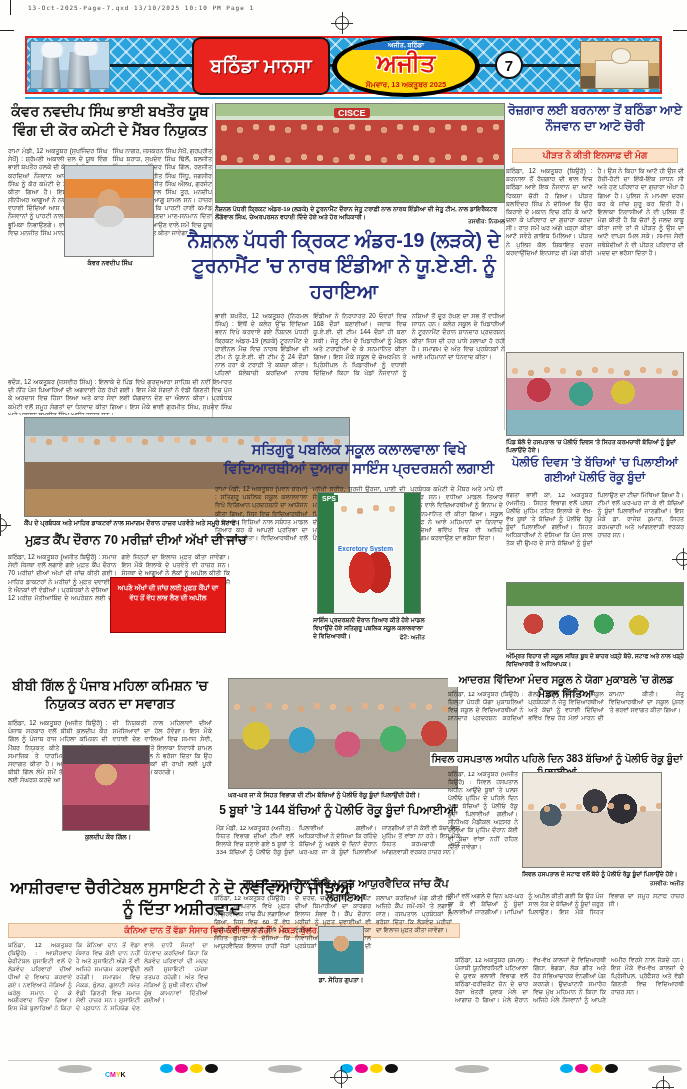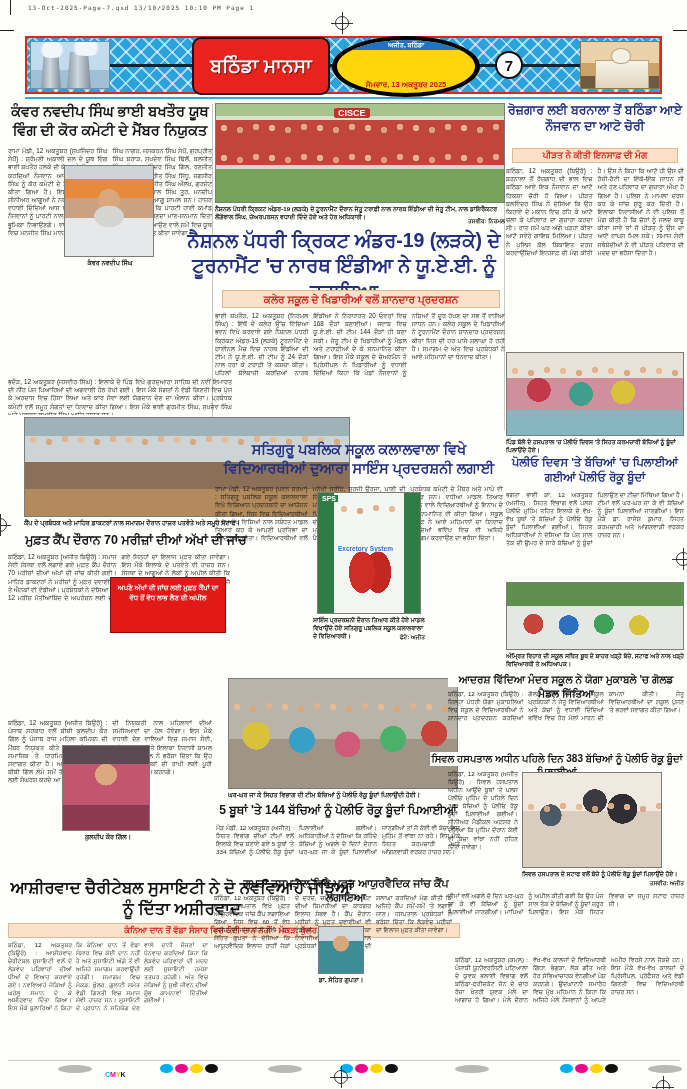--- a/index.html
+++ b/index.html
@@ -129,20 +129,21 @@
       <div class="tower" style="left:36px;top:10px;width:24px;height:38px;"></div>
       <div class="smoke" style="left:6px;top:0px;width:30px;height:16px;"></div>
       <div class="smoke" style="left:38px;top:-2px;width:34px;height:16px;"></div>
     </div>
     <div id="mh-redbox" class="abs" style="left:165px;top:-1px;width:138px;height:58px;">
       <span>ਬਠਿੰਡਾ ਮਾਨਸਾ</span>
     </div>
     <div id="mh-oval" class="abs" style="left:305px;top:-2px;width:148px;height:61px;">
       <div id="mh-oval-in">
         <div id="mh-tag">ਅਜੀਤ, ਬਠਿੰਡਾ</div>
+        <div id="mh-name">ਅਜੀਤ</div>
         <div id="mh-date">ਸੋਮਵਾਰ, 13 ਅਕਤੂਬਰ 2025</div>
       </div>
     </div>
     <div id="page-circle" class="abs" style="left:468px;top:13px;width:28px;height:28px;">
       <span>7</span>
     </div>
     <div id="mh-right" class="abs" style="left:553px;top:3px;width:80px;height:48px;">
       <div class="shrine" style="left:14px;top:18px;width:52px;height:30px;"></div>
       <div class="dome" style="left:30px;top:6px;width:18px;height:14px;"></div>
     </div>
@@ -161,37 +162,37 @@
 
   <div id="ph-camp" class="abs ph" style="left:24px;top:417px;width:326px;height:100px;">
     <div class="faces" style="top:16px;"></div>
   </div>
   <div class="abs cap" style="left:24px;top:519px;width:326px;height:11px;">ਕੈਂਪ ਦੇ ਪ੍ਰਬੰਧਕ ਅਤੇ ਮਾਹਿਰ ਡਾਕਟਰਾਂ ਨਾਲ ਸਮਾਗਮ ਦੌਰਾਨ ਹਾਜ਼ਰ ਪਤਵੰਤੇ ਅਤੇ ਸਮੂਹ ਸਟਾਫ।</div>
 
   <div class="abs headline" style="left:8px;top:532px;width:256px;height:18px;font-size:12.5px;">ਮੁਫ਼ਤ ਕੈਂਪ ਦੌਰਾਨ 70 ਮਰੀਜ਼ਾਂ ਦੀਆਂ ਅੱਖਾਂ ਦੀ ਜਾਂਚ</div>
   <div class="abs body-txt c2" style="left:8px;top:553px;width:222px;height:122px;">ਬਠਿੰਡਾ, 12 ਅਕਤੂਬਰ (ਅਜੀਤ ਬਿਊਰੋ) : ਸਮਾਜ ਸੇਵੀ ਸੰਸਥਾ ਵਲੋਂ ਲਗਾਏ ਗਏ ਮੁਫ਼ਤ ਕੈਂਪ ਦੌਰਾਨ 70 ਮਰੀਜ਼ਾਂ ਦੀਆਂ ਅੱਖਾਂ ਦੀ ਜਾਂਚ ਕੀਤੀ ਗਈ। ਮਾਹਿਰ ਡਾਕਟਰਾਂ ਨੇ ਮਰੀਜ਼ਾਂ ਨੂੰ ਮੁਫ਼ਤ ਦਵਾਈਆਂ ਤੇ ਐਨਕਾਂ ਵੀ ਵੰਡੀਆਂ। ਪ੍ਰਬੰਧਕਾਂ ਨੇ ਦੱਸਿਆ ਕਿ 12 ਮਰੀਜ਼ ਮੋਤੀਆਬਿੰਦ ਦੇ ਅਪਰੇਸ਼ਨ ਲਈ ਚੁਣੇ ਗਏ ਜਿਨ੍ਹਾਂ ਦਾ ਇਲਾਜ ਮੁਫ਼ਤ ਕੀਤਾ ਜਾਵੇਗਾ। ਇਸ ਮੌਕੇ ਇਲਾਕੇ ਦੇ ਪਤਵੰਤੇ ਵੀ ਹਾਜ਼ਰ ਸਨ। ਸੰਸਥਾ ਦੇ ਆਗੂਆਂ ਨੇ ਲੋਕਾਂ ਨੂੰ ਅਪੀਲ ਕੀਤੀ ਕਿ ਉਹ ਅਜਿਹੇ ਕੈਂਪਾਂ ਦਾ ਵੱਧ ਤੋਂ ਵੱਧ ਲਾਭ ਲੈਣ ਤਾਂ ਜੋ ਸਮੇਂ ਸਿਰ ਬਿਮਾਰੀਆਂ ਦਾ ਪਤਾ ਲੱਗ ਸਕੇ।</div>
   <div class="abs pull-quote" style="left:110px;top:577px;width:116px;height:56px;">ਅਪਣੇ ਅੱਖਾਂ ਦੀ ਜਾਂਚ ਲਈ ਮੁਫ਼ਤ ਕੈਂਪਾਂ ਦਾ ਵੱਧ ਤੋਂ ਵੱਧ ਲਾਭ ਲੈਣ ਦੀ ਅਪੀਲ</div>
 
+  <div class="abs headline" style="left:8px;top:677px;width:204px;height:40px;font-size:13.5px;">ਬੀਬੀ ਗਿੱਲ ਨੂੰ ਪੰਜਾਬ ਮਹਿਲਾ ਕਮਿਸ਼ਨ 'ਚ ਨਿਯੁਕਤ ਕਰਨ ਦਾ ਸਵਾਗਤ</div>
   <div class="abs body-txt c2" style="left:8px;top:719px;width:204px;height:155px;">ਬਠਿੰਡਾ, 12 ਅਕਤੂਬਰ (ਅਜੀਤ ਬਿਊਰੋ) : ਪੰਜਾਬ ਸਰਕਾਰ ਵਲੋਂ ਬੀਬੀ ਕੁਲਦੀਪ ਕੌਰ ਗਿੱਲ ਨੂੰ ਪੰਜਾਬ ਰਾਜ ਮਹਿਲਾ ਕਮਿਸ਼ਨ ਦੀ ਮੈਂਬਰ ਨਿਯੁਕਤ ਕੀਤੇ ਜਾਣ 'ਤੇ ਵੱਖ-ਵੱਖ ਸਮਾਜਿਕ ਤੇ ਧਾਰਮਿਕ 'ਜਥੇਬੰਦੀਆਂ ਨੇ ਸਵਾਗਤ ਕੀਤਾ ਹੈ। ਆਗੂਆਂ ਨੇ ਕਿਹਾ ਕਿ ਬੀਬੀ ਗਿੱਲ ਲੰਮੇ ਸਮੇਂ ਤੋਂ ਮਹਿਲਾਵਾਂ ਦੇ ਹੱਕਾਂ ਲਈ ਸੰਘਰਸ਼ ਕਰਦੇ ਆ ਰਹੇ ਹਨ ਅਤੇ ਉਨ੍ਹਾਂ ਦੀ ਨਿਯੁਕਤੀ ਨਾਲ ਮਹਿਲਾਵਾਂ ਦੀਆਂ ਸਮੱਸਿਆਵਾਂ ਦਾ ਹੱਲ ਹੋਵੇਗਾ। ਇਸ ਮੌਕੇ ਵਧਾਈ ਦੇਣ ਵਾਲਿਆਂ ਵਿਚ ਸਮਾਜ ਸੇਵੀ, ਮਹਿਲਾ ਆਗੂ ਅਤੇ ਇਲਾਕਾ ਨਿਵਾਸੀ ਸ਼ਾਮਲ ਸਨ। ਬੀਬੀ ਗਿੱਲ ਨੇ ਭਰੋਸਾ ਦਿੱਤਾ ਕਿ ਉਹ ਮਹਿਲਾਵਾਂ ਦੇ ਹੱਕਾਂ ਦੀ ਰਾਖੀ ਲਈ ਪੂਰੀ ਤਨਦੇਹੀ ਨਾਲ ਕੰਮ ਕਰਨਗੇ।</div>
   <div id="ph-gill" class="abs ph" style="left:62px;top:745px;width:88px;height:86px;"></div>
   <div class="abs cap" style="left:58px;top:833px;width:100px;height:10px;text-align:center;">ਕੁਲਦੀਪ ਕੌਰ ਗਿੱਲ।</div>
 
   <div class="abs headline" style="left:8px;top:877px;width:348px;height:44px;font-size:16.5px;">ਆਸ਼ੀਰਵਾਦ ਚੈਰੀਟੇਬਲ ਸੁਸਾਇਟੀ ਨੇ ਦੋ ਨਵਵਿਆਹੇ ਜੋੜਿਆਂ ਨੂੰ ਦਿੱਤਾ ਅਸ਼ੀਰਵਾਦ</div>
   <div class="abs subhead" style="left:8px;top:923px;width:452px;height:15px;font-size:8.5px;">ਕੰਨਿਆ ਦਾਨ ਤੋਂ ਵੱਡਾ ਸੰਸਾਰ ਵਿਚ ਕੋਈ ਦਾਨ ਨਹੀਂ - ਮੱਕੜ, ਖੁੱਲਰ, ਗੁਲਾਟੀ</div>
   <div class="abs body-txt c3" style="left:8px;top:941px;width:200px;height:117px;font-size:6.1px;column-gap:4px;">ਬਠਿੰਡਾ, 12 ਅਕਤੂਬਰ (ਬਿਊਰੋ) : ਆਸ਼ੀਰਵਾਦ ਚੈਰੀਟੇਬਲ ਸੁਸਾਇਟੀ ਵਲੋਂ ਦੋ ਲੋੜਵੰਦ ਪਰਿਵਾਰਾਂ ਦੀਆਂ ਧੀਆਂ ਦੇ ਵਿਆਹ ਕਰਵਾਏ ਗਏ। ਨਵਵਿਆਹੇ ਜੋੜਿਆਂ ਨੂੰ ਘਰੇਲੂ ਸਮਾਨ ਦੇ ਕੇ ਅਸ਼ੀਰਵਾਦ ਦਿੱਤਾ ਗਿਆ। ਇਸ ਮੌਕੇ ਬੁਲਾਰਿਆਂ ਨੇ ਕਿਹਾ ਕਿ ਕੰਨਿਆ ਦਾਨ ਤੋਂ ਵੱਡਾ ਸੰਸਾਰ ਵਿਚ ਕੋਈ ਦਾਨ ਨਹੀਂ ਹੈ ਅਤੇ ਸੁਸਾਇਟੀ ਅੱਗੇ ਤੋਂ ਵੀ ਅਜਿਹੇ ਸਮਾਗਮ ਕਰਵਾਉਂਦੀ ਰਹੇਗੀ। ਸਮਾਗਮ ਵਿਚ ਮੱਕੜ, ਖੁੱਲਰ, ਗੁਲਾਟੀ ਸਮੇਤ ਵੱਡੀ ਗਿਣਤੀ ਵਿਚ ਸਮਾਜ ਸੇਵੀ ਹਾਜ਼ਰ ਸਨ। ਸੁਸਾਇਟੀ ਦੇ ਪ੍ਰਧਾਨ ਨੇ ਸਹਿਯੋਗ ਦੇਣ ਵਾਲੇ ਦਾਨੀ ਸੱਜਣਾਂ ਦਾ ਧੰਨਵਾਦ ਕਰਦਿਆਂ ਕਿਹਾ ਕਿ ਲੋੜਵੰਦ ਪਰਿਵਾਰਾਂ ਦੀ ਮਦਦ ਲਈ ਸੁਸਾਇਟੀ ਹਮੇਸ਼ਾ ਤਤਪਰ ਰਹੇਗੀ। ਅੰਤ ਵਿਚ ਜੋੜਿਆਂ ਨੂੰ ਸੁਖੀ ਜੀਵਨ ਦੀਆਂ ਸ਼ੁੱਭ ਕਾਮਨਾਵਾਂ ਦਿੱਤੀਆਂ ਗਈਆਂ।</div>
 
   <div id="ph-cricket" class="abs ph" style="left:215px;top:103px;width:290px;height:100px;">
     <div class="faces" style="top:18px;"></div>
     <div class="faces" style="top:48px;"></div>
     <div class="overlay-lbl" style="left:118px;top:4px;font-size:9px;background:#c2312a;padding:0 4px;border-radius:2px;">CISCE</div>
   </div>
   <div class="abs cap" style="left:215px;top:205px;width:290px;height:20px;font-size:6.2px;">ਨੈਸ਼ਨਲ ਪੱਧਰੀ ਕ੍ਰਿਕਟ ਅੰਡਰ-19 (ਲੜਕੇ) ਦੇ ਟੂਰਨਾਮੈਂਟ ਦੌਰਾਨ ਜੇਤੂ ਟਰਾਫ਼ੀ ਨਾਲ ਨਾਰਥ ਇੰਡੀਆ ਦੀ ਜੇਤੂ ਟੀਮ, ਨਾਲ ਡਾਇਰੈਕਟਰ ਲੌਂਗੋਵਾਲ ਸਿੰਘ, ਚੇਅਰਪਰਸਨ ਵਧਾਈ ਦਿੰਦੇ ਹੋਏ ਅਤੇ ਹੋਰ ਅਧਿਕਾਰੀ।</div>
   <div class="abs credit" style="left:430px;top:218px;width:75px;">ਤਸਵੀਰ: ਨਿਰਮਲ</div>
   <div class="abs headline h-navy" style="left:186px;top:228px;width:316px;height:58px;font-size:19.5px;">ਨੈਸ਼ਨਲ ਪੱਧਰੀ ਕ੍ਰਿਕਟ ਅੰਡਰ-19 (ਲੜਕੇ) ਦੇ ਟੂਰਨਾਮੈਂਟ 'ਚ ਨਾਰਥ ਇੰਡੀਆ ਨੇ ਯੂ.ਏ.ਈ. ਨੂੰ ਹਰਾਇਆ</div>
-  <div class="abs subhead" style="left:222px;top:290px;width:278px;height:18px;font-size:10.5px;">ਕਲੇਰ ਸਕੂਲ ਦੇ ਖਿਡਾਰੀਆਂ ਵਲੋਂ ਸ਼ਾਨਦਾਰ ਪ੍ਰਦਰਸ਼ਨ</div>
   <div class="abs body-txt c3" style="left:215px;top:312px;width:290px;height:126px;">ਭਾਈ ਬਖਤੌਰ, 12 ਅਕਤੂਬਰ (ਨਿਰਮਲ ਸਿੰਘ) : ਇੱਥੋਂ ਦੇ ਕਲੇਰ ਉੱਚ ਵਿੱਦਿਆ ਭਵਨ ਵਿਖੇ ਕਰਵਾਏ ਗਏ ਨੈਸ਼ਨਲ ਪੱਧਰੀ ਕ੍ਰਿਕਟ ਅੰਡਰ-19 (ਲੜਕੇ) ਟੂਰਨਾਮੈਂਟ ਦੇ ਫਾਈਨਲ ਮੈਚ ਵਿਚ ਨਾਰਥ ਇੰਡੀਆ ਦੀ ਟੀਮ ਨੇ ਯੂ.ਏ.ਈ. ਦੀ ਟੀਮ ਨੂੰ 24 ਦੌੜਾਂ ਨਾਲ ਹਰਾ ਕੇ ਟਰਾਫ਼ੀ 'ਤੇ ਕਬਜ਼ਾ ਕੀਤਾ। ਪਹਿਲਾਂ ਬੱਲੇਬਾਜ਼ੀ ਕਰਦਿਆਂ ਨਾਰਥ ਇੰਡੀਆ ਨੇ ਨਿਰਧਾਰਤ 20 ਓਵਰਾਂ ਵਿਚ 168 ਦੌੜਾਂ ਬਣਾਈਆਂ। ਜਵਾਬ ਵਿਚ ਯੂ.ਏ.ਈ. ਦੀ ਟੀਮ 144 ਦੌੜਾਂ ਹੀ ਬਣਾ ਸਕੀ। ਜੇਤੂ ਟੀਮ ਦੇ ਖਿਡਾਰੀਆਂ ਨੂੰ ਮੈਡਲ ਅਤੇ ਟਰਾਫ਼ੀਆਂ ਦੇ ਕੇ ਸਨਮਾਨਿਤ ਕੀਤਾ ਗਿਆ। ਇਸ ਮੌਕੇ ਸਕੂਲ ਦੇ ਚੇਅਰਮੈਨ ਤੇ ਪ੍ਰਿੰਸੀਪਲ ਨੇ ਖਿਡਾਰੀਆਂ ਨੂੰ ਵਧਾਈ ਦਿੰਦਿਆਂ ਕਿਹਾ ਕਿ ਖੇਡਾਂ ਨੌਜਵਾਨਾਂ ਨੂੰ ਨਸ਼ਿਆਂ ਤੋਂ ਦੂਰ ਰੱਖਣ ਦਾ ਸਭ ਤੋਂ ਵਧੀਆ ਸਾਧਨ ਹਨ। ਕਲੇਰ ਸਕੂਲ ਦੇ ਖਿਡਾਰੀਆਂ ਨੇ ਟੂਰਨਾਮੈਂਟ ਦੌਰਾਨ ਸ਼ਾਨਦਾਰ ਪ੍ਰਦਰਸ਼ਨ ਕੀਤਾ ਜਿਸ ਦੀ ਹਰ ਪਾਸੇ ਸ਼ਲਾਘਾ ਹੋ ਰਹੀ ਹੈ। ਸਮਾਗਮ ਦੇ ਅੰਤ ਵਿਚ ਪ੍ਰਬੰਧਕਾਂ ਨੇ ਆਏ ਮਹਿਮਾਨਾਂ ਦਾ ਧੰਨਵਾਦ ਕੀਤਾ।</div>
 
   <div class="abs headline h-navy" style="left:215px;top:440px;width:288px;height:42px;font-size:14.5px;">ਸਤਿਗੁਰੂ ਪਬਲਿਕ ਸਕੂਲ ਕਲਾਲਵਾਲਾ ਵਿਖੇ ਵਿਦਿਆਰਥੀਆਂ ਦੁਆਰਾ ਸਾਇੰਸ ਪ੍ਰਦਰਸ਼ਨੀ ਲਗਾਈ</div>
   <div class="abs body-txt c3" style="left:215px;top:485px;width:288px;height:176px;">ਰਾਮਾ ਮੰਡੀ, 12 ਅਕਤੂਬਰ (ਪਵਨ ਸ਼ਰਮਾ) : ਸਤਿਗੁਰੂ ਪਬਲਿਕ ਸਕੂਲ ਕਲਾਲਵਾਲਾ ਵਿਖੇ ਵਿਗਿਆਨ ਪ੍ਰਦਰਸ਼ਨੀ ਦਾ ਆਯੋਜਨ ਕੀਤਾ ਗਿਆ, ਜਿਸ ਵਿਚ ਵਿਦਿਆਰਥੀਆਂ ਨੇ ਵੱਖ-ਵੱਖ ਵਿਸ਼ਿਆਂ ਨਾਲ ਸਬੰਧਤ ਮਾਡਲ ਤਿਆਰ ਕਰ ਕੇ ਆਪਣੀ ਪ੍ਰਤਿਭਾ ਦਾ ਪ੍ਰਦਰਸ਼ਨ ਕੀਤਾ। ਵਿਦਿਆਰਥੀਆਂ ਵਲੋਂ ਮਨੁੱਖੀ ਸਰੀਰ, ਸੂਰਜੀ ਊਰਜਾ, ਪਾਣੀ ਦੀ ਸੰਭਾਲ ਅਤੇ ਵਾਤਾਵਰਣ ਨਾਲ ਸਬੰਧਤ ਮਾਡਲ ਵਿਸ਼ੇਸ਼ ਖਿੱਚ ਦਾ ਕੇਂਦਰ ਰਹੇ। ਪ੍ਰਿੰਸੀਪਲ ਨੇ ਵਿਦਿਆਰਥੀਆਂ ਦੇ ਯਤਨਾਂ ਦੀ ਸ਼ਲਾਘਾ ਕਰਦਿਆਂ ਕਿਹਾ ਕਿ ਅਜਿਹੇ ਮੁਕਾਬਲੇ ਬੱਚਿਆਂ ਵਿਚ ਵਿਗਿਆਨਕ ਸੋਚ ਪੈਦਾ ਕਰਦੇ ਹਨ। ਇਸ ਮੌਕੇ ਸਕੂਲ ਪ੍ਰਬੰਧਕ ਕਮੇਟੀ ਦੇ ਮੈਂਬਰ ਅਤੇ ਮਾਪੇ ਵੀ ਹਾਜ਼ਰ ਸਨ। ਵਧੀਆ ਮਾਡਲ ਤਿਆਰ ਕਰਨ ਵਾਲੇ ਵਿਦਿਆਰਥੀਆਂ ਨੂੰ ਇਨਾਮ ਦੇ ਕੇ ਸਨਮਾਨਿਤ ਵੀ ਕੀਤਾ ਗਿਆ। ਸਕੂਲ ਸਟਾਫ ਨੇ ਆਏ ਮਹਿਮਾਨਾਂ ਦਾ ਧੰਨਵਾਦ ਕਰਦਿਆਂ ਭਵਿੱਖ ਵਿਚ ਵੀ ਅਜਿਹੇ ਸਮਾਗਮ ਕਰਵਾਉਣ ਦਾ ਭਰੋਸਾ ਦਿੱਤਾ।</div>
   <div id="ph-science" class="abs ph" style="left:317px;top:492px;width:104px;height:122px;">
     <div class="faces" style="top:10px;left:18px;right:18px;"></div>
     <div class="overlay-lbl" style="left:2px;top:2px;font-size:7px;background:#2f7c46;padding:0 2px;">SPS</div>
     <div class="overlay-lbl" style="left:18px;top:52px;font-size:6.5px;color:#2a6fd0;background:rgba(255,255,255,.7);padding:0 2px;">Excretory System</div>
   </div>
   <div class="abs cap" style="left:313px;top:616px;width:112px;height:26px;font-size:6.1px;">ਸਾਇੰਸ ਪ੍ਰਦਰਸ਼ਨੀ ਦੌਰਾਨ ਤਿਆਰ ਕੀਤੇ ਹੋਏ ਮਾਡਲ ਵਿਖਾਉਂਦੇ ਹੋਏ ਸਤਿਗੁਰੂ ਪਬਲਿਕ ਸਕੂਲ ਕਲਾਲਵਾਲਾ ਦੇ ਵਿਦਿਆਰਥੀ।</div>

